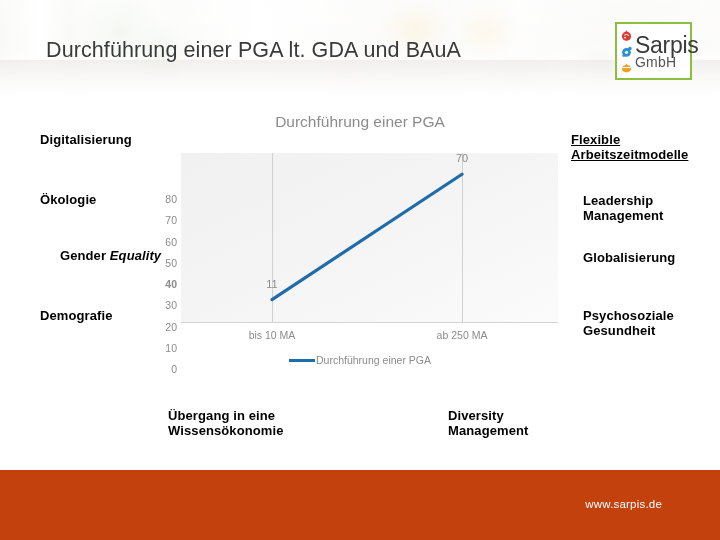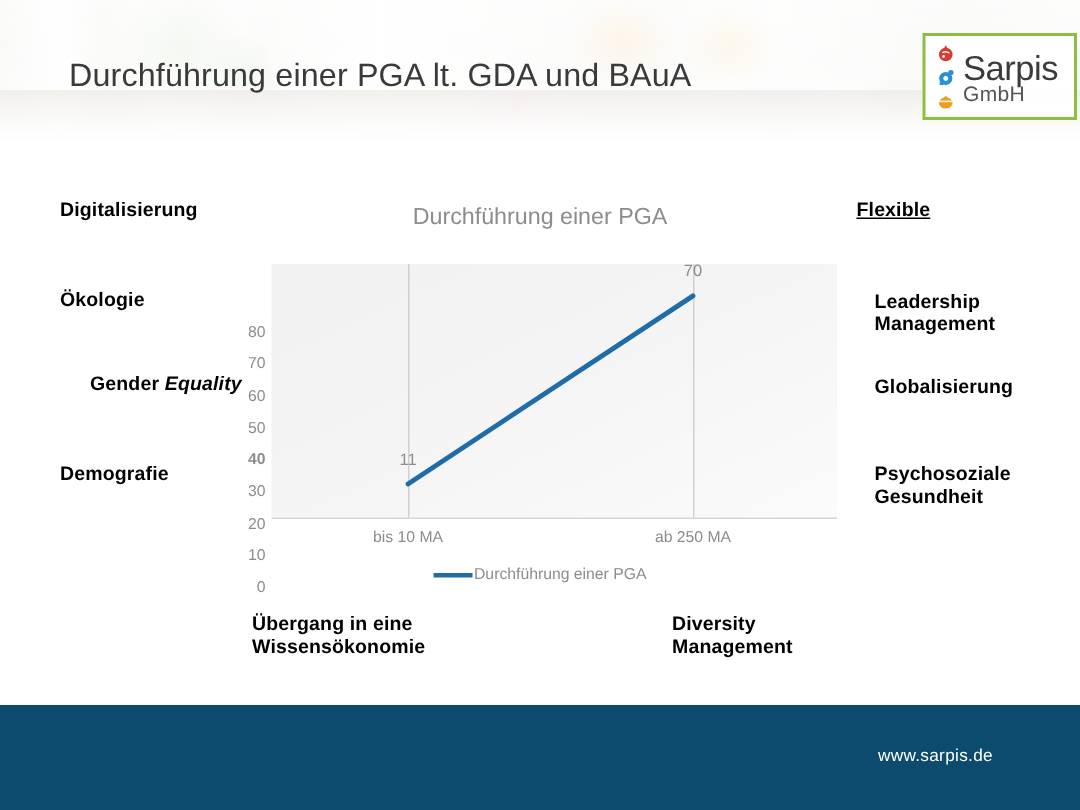--- a/index.html
+++ b/index.html
@@ -56,21 +56,21 @@
     font-weight: 400;
     color: #3a3a3a;
     letter-spacing: 0.1px;
     white-space: nowrap;
   }
 
   
   #logo {
     position: absolute;
     left: 615px; top: 22px;
-    width: 103px; height: 58px;
+    width: 77px; height: 58px;
     background: rgba(255,255,255,0.92);
     border: 2px solid #8cbf3f;
     display: flex;
     align-items: center;
   }
   #logo-icons {
     width: 20px;
     margin-left: 3px;
     display: flex;
     flex-direction: column;
@@ -114,21 +114,21 @@
   #sat-leadership      { left: 583px; top: 193px; }
   #sat-globalisierung  { left: 583px; top: 250px; }
   #sat-psychosoziale   { left: 583px; top: 308px; }
 
   #sat-uebergang       { left: 168px; top: 408px; }
   #sat-diversity       { left: 448px; top: 408px; }
 
   
   #chart {
     position: absolute;
-    left: 145px; top: 130px;
+    left: 145px; top: 107px;
     width: 430px; height: 270px;
   }
   #chart-title {
     position: absolute;
     left: 0; top: 6px;
     width: 430px;
     text-align: center;
     font-size: 15.5px;
     color: #8c8c8c;
     font-weight: 400;
@@ -203,21 +203,21 @@
     font-size: 10.5px;
     color: #8c8c8c;
     line-height: 11px;
   }
 
   
   #footer {
     position: absolute;
     left: 0; top: 470px;
     width: 720px; height: 70px;
-    background: #0c4a6e;
+    background: #c2410c;
   }
   #footer-url {
     position: absolute;
     right: 58px; top: 28px;
     font-size: 11.5px;
     color: #ffffff;
     letter-spacing: 0.2px;
   }
 </style>
 </head>
@@ -263,20 +263,21 @@
 </div>
 <div class="sat" id="sat-gender">
   <span>Gender </span><em>Equality</em>
 </div>
 <div class="sat" id="sat-demografie">
   <span>Demografie</span>
 </div>
 
 <div class="sat" id="sat-flexible">
   <div>Flexible</div>
+  <div>Arbeitszeitmodelle</div>
 </div>
 <div class="sat" id="sat-leadership">
   <div>Leadership</div>
   <div>Management</div>
 </div>
 <div class="sat" id="sat-globalisierung">
   <div>Globalisierung</div>
 </div>
 <div class="sat" id="sat-psychosoziale">
   <div>Psychosoziale</div>

